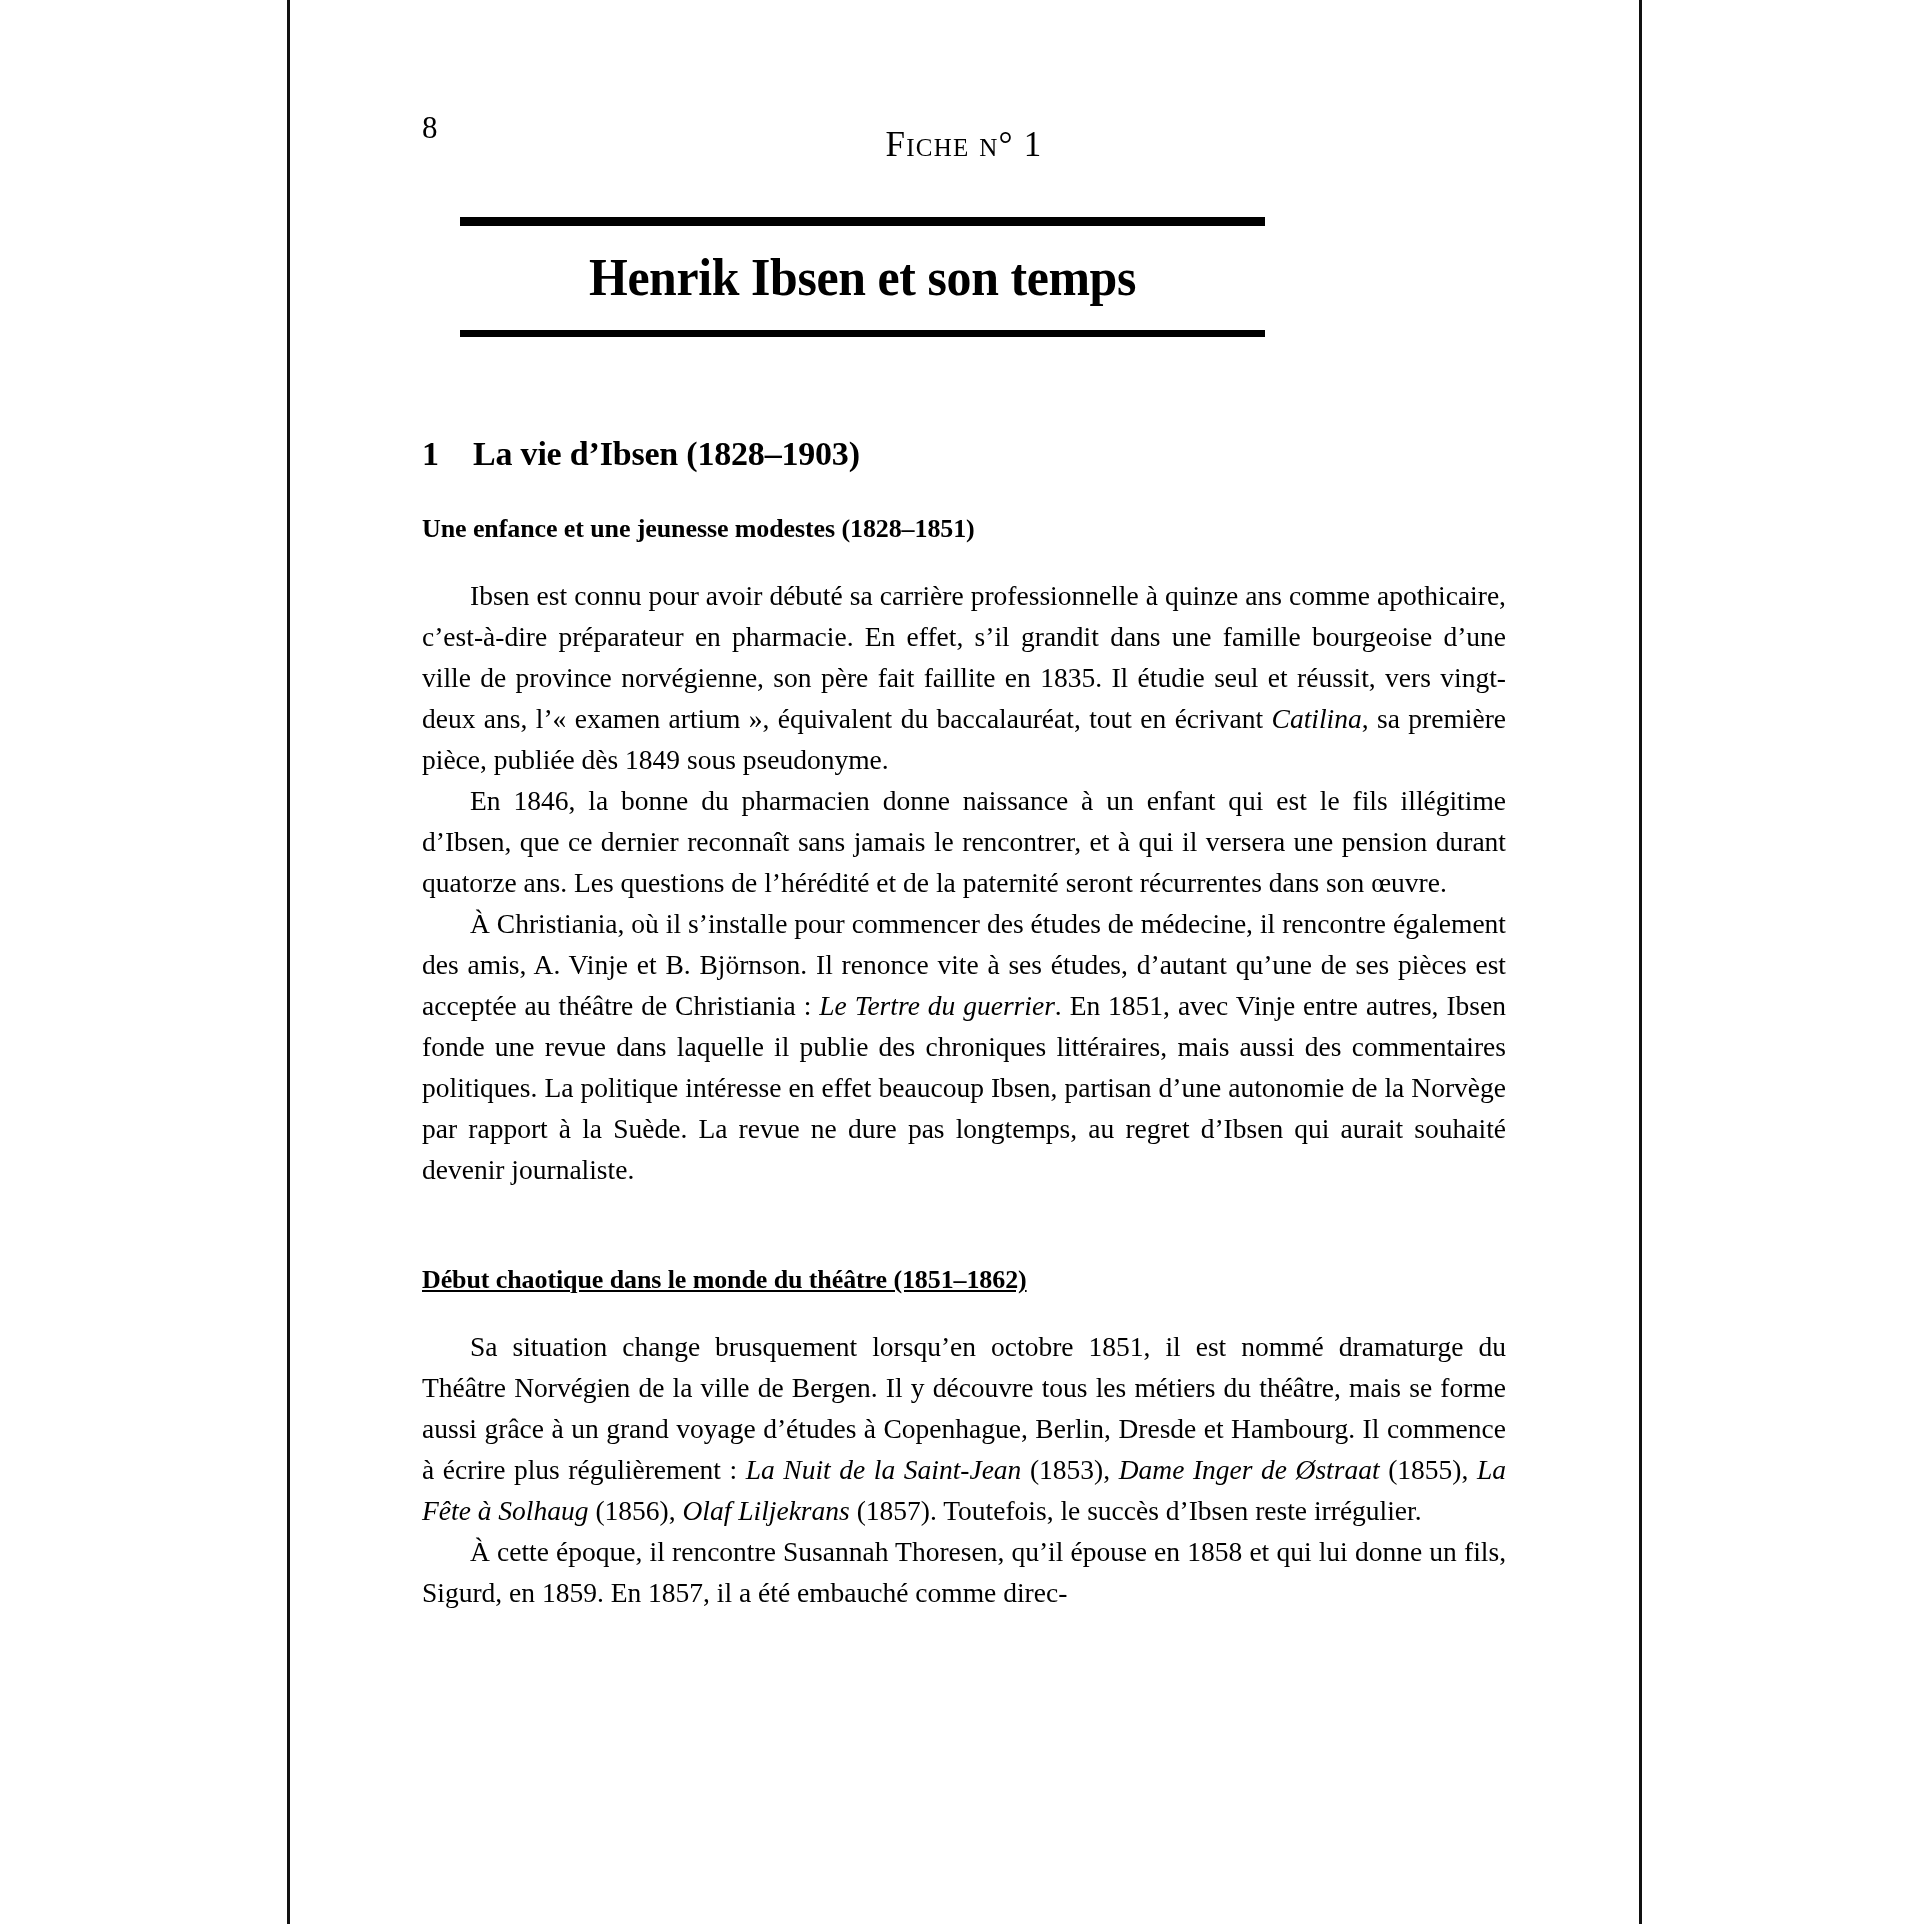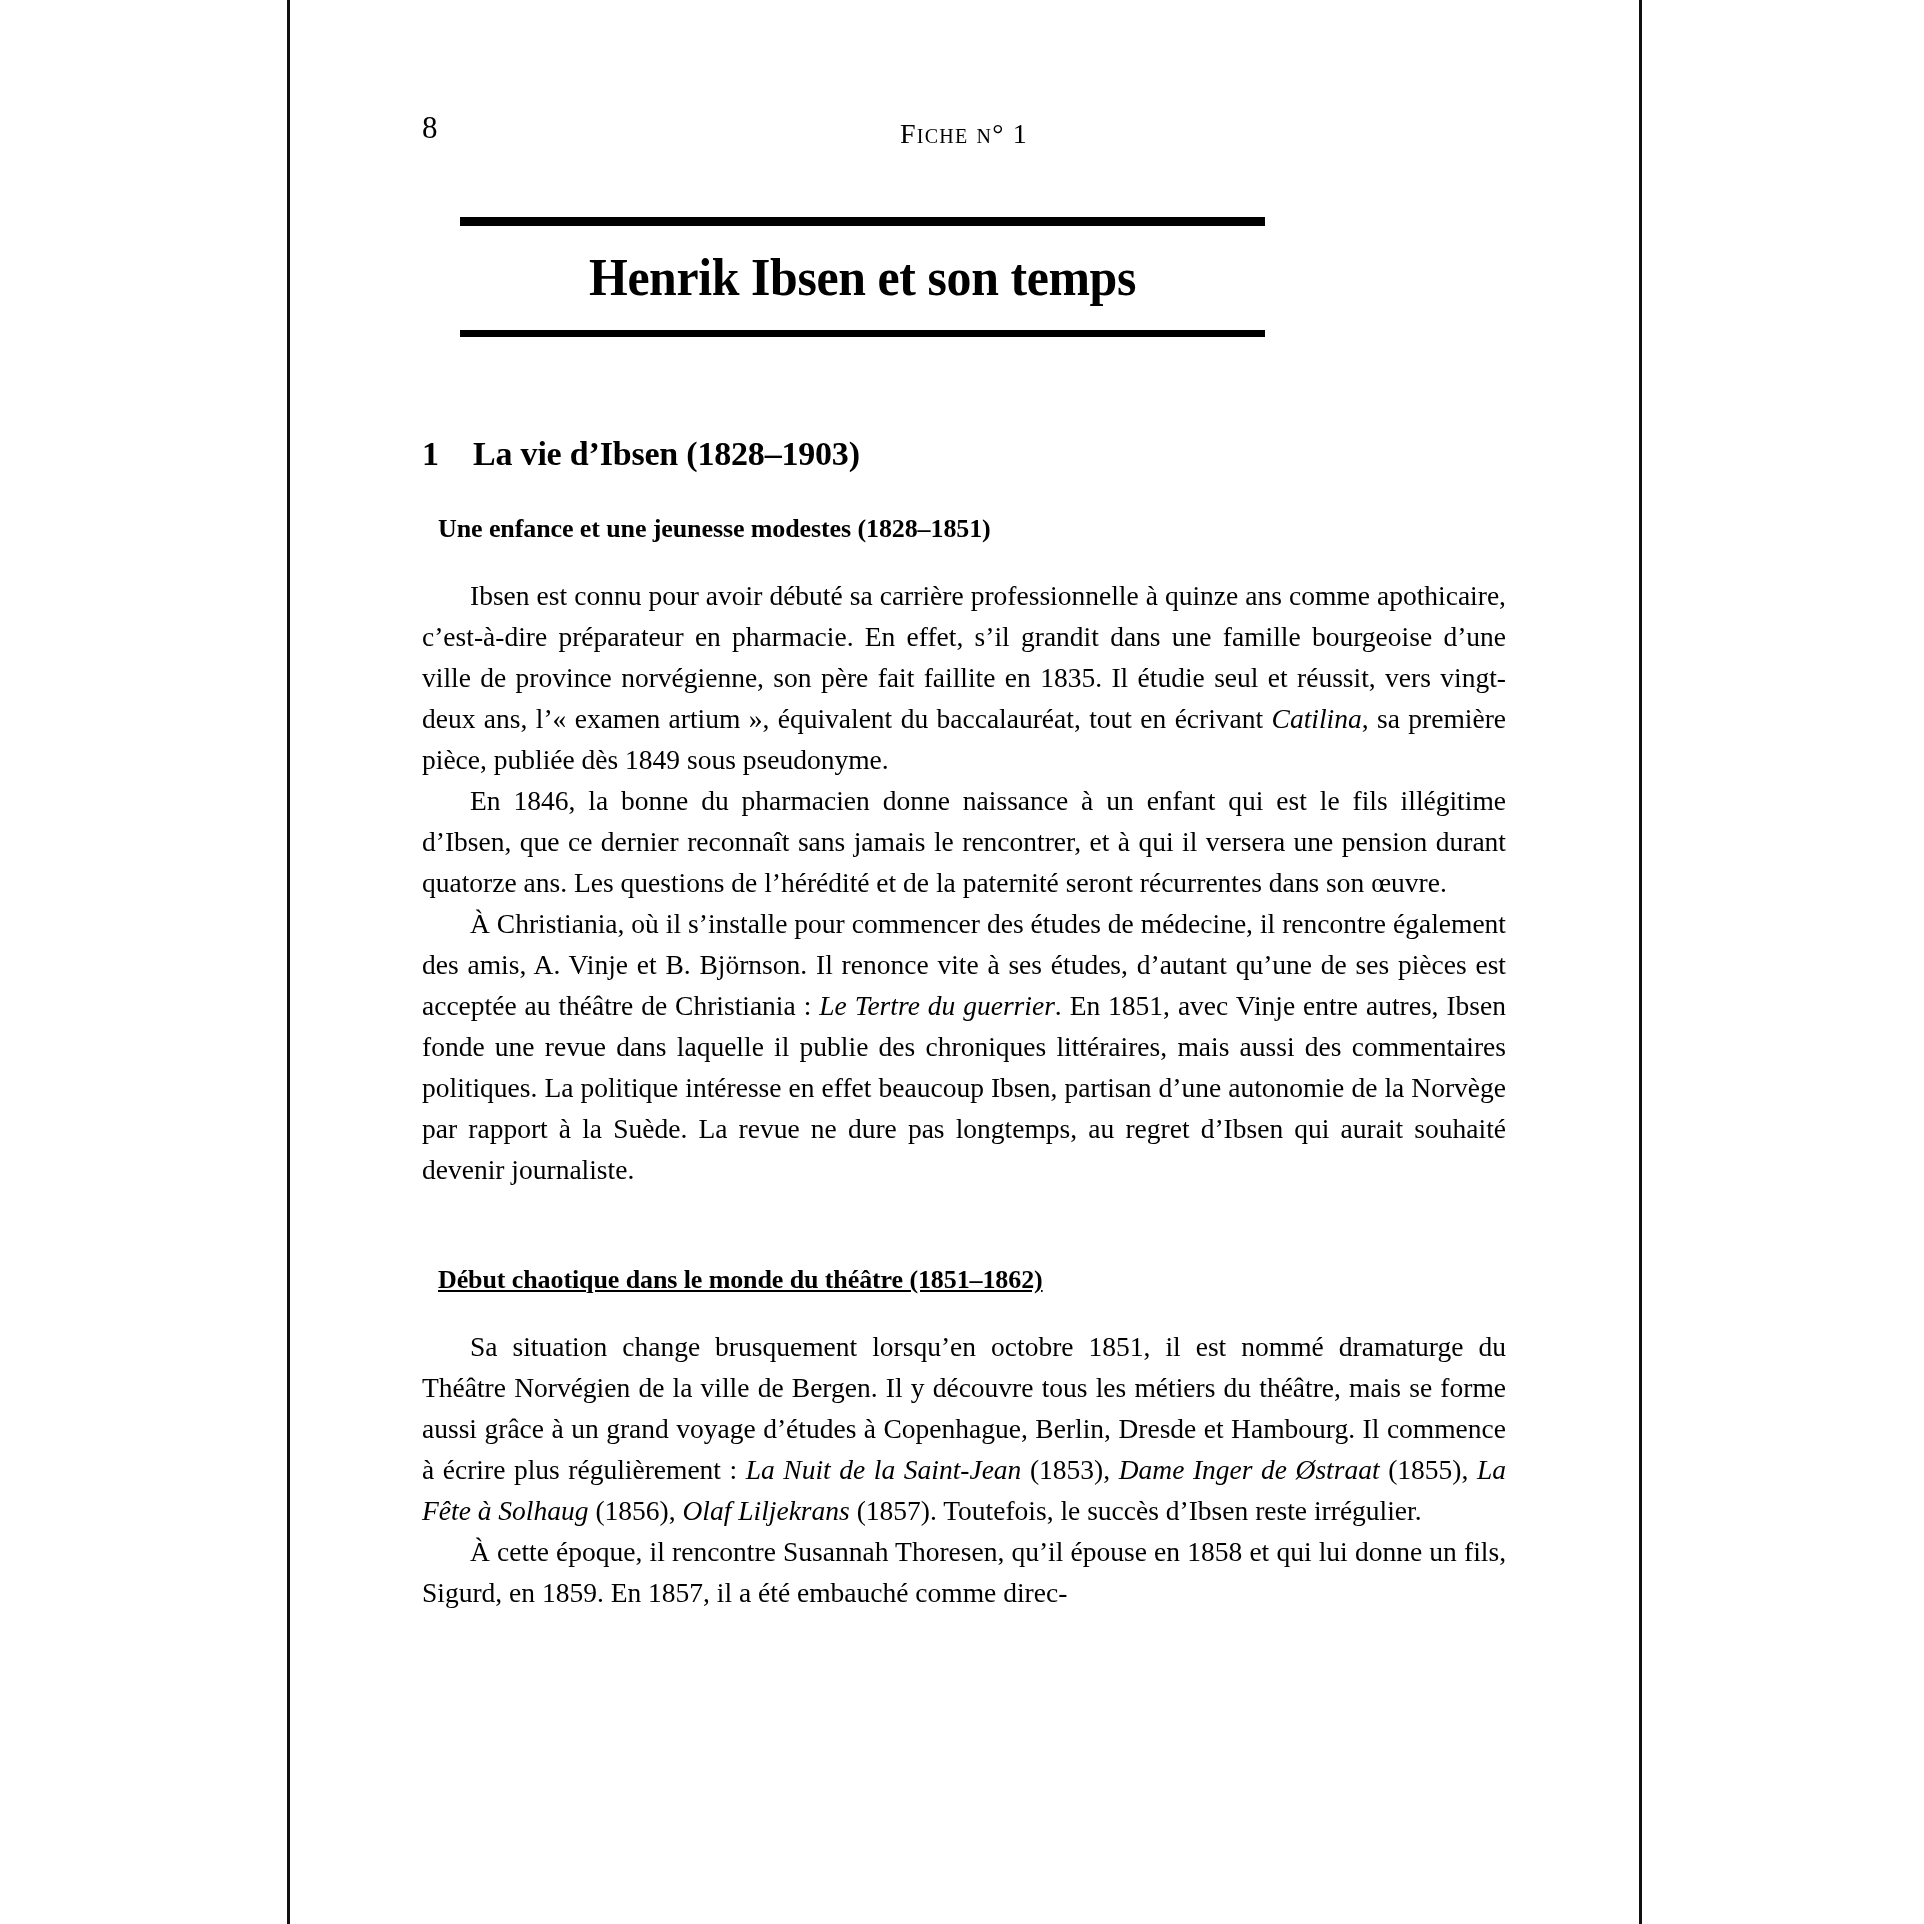--- a/index.html
+++ b/index.html
@@ -54,23 +54,23 @@
     top: 0;
     font-size: 31px;
     line-height: 40px;
     letter-spacing: 0.2px;
   }
 
   .head-center {
     position: absolute;
     left: 0;
     right: 0;
-    top: 6px;
+    top: 17px;
     text-align: center;
-    font-size: 28px;
+    font-size: 35px;
     line-height: 39px;
     font-variant: small-caps;
     letter-spacing: 1.2px;
   }
 
   
   .title-block {
     position: absolute;
     left: 170px;
     top: 217px;
@@ -113,21 +113,21 @@
     font-weight: bold;
     letter-spacing: -0.2px;
   }
 
   h2.section-heading .secnum {
     display: inline-block;
     min-width: 51px;
   }
 
   h3.sub-heading {
-    margin: 40px 0 0 16px;
+    margin: 40px 0 0 0;
     font-size: 26px;
     line-height: 1.2;
     font-weight: bold;
     letter-spacing: -0.1px;
   }
 
   h3.sub-heading.spaced-above {
     margin-top: 74px;
     text-decoration: underline;
   }

